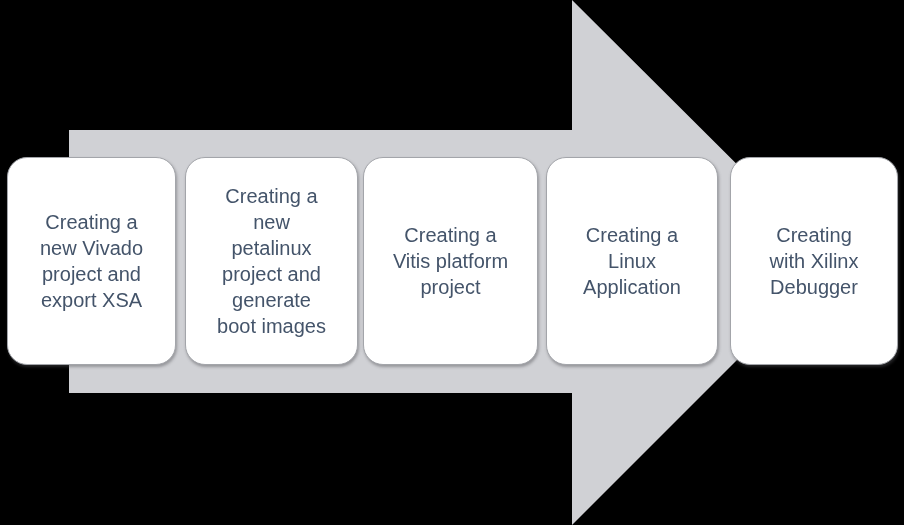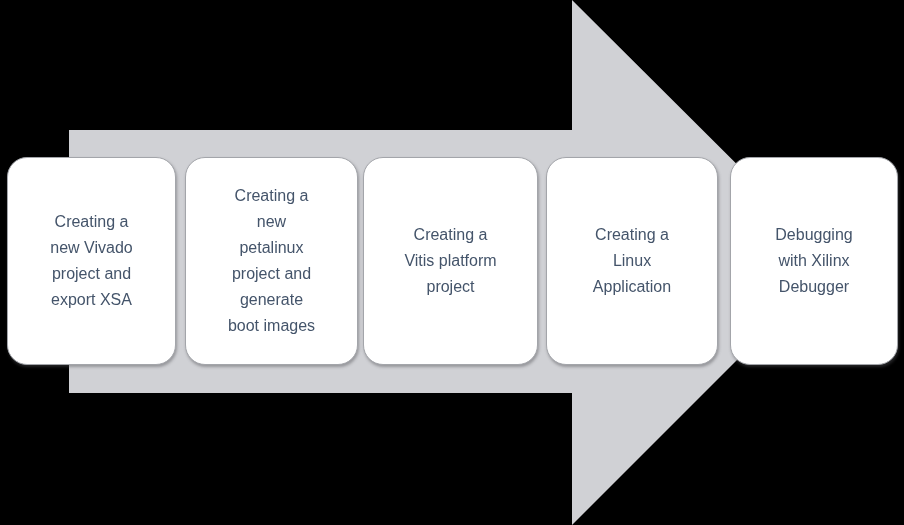--- a/index.html
+++ b/index.html
@@ -38,21 +38,21 @@
     box-sizing: border-box;
     background: #FFFFFF;
     border: 1.5px solid #A3A5AA;
     border-radius: 20px;
     box-shadow: 1px 2px 3px rgba(80, 80, 85, 0.45);
     display: flex;
     align-items: center;
     justify-content: center;
     text-align: center;
     color: #44546A;
-    font-size: 16px;
+    font-size: 20px;
     line-height: 26px;
     white-space: pre-line;
     padding: 4px;
   }
   .step-1 { left: 7px;   width: 169px; }
   .step-2 { left: 185px; width: 173px; }
   .step-3 { left: 363px; width: 175px; }
   .step-4 { left: 546px; width: 172px; }
   .step-5 { left: 730px; width: 168px; }
 </style>
@@ -85,18 +85,18 @@
 project</span>
   </div>
 
   <div class="step step-4">
     <span>Creating a
 Linux
 Application</span>
   </div>
 
   <div class="step step-5">
-    <span>Debugging
+    <span>Creating
 with Xilinx
 Debugger</span>
   </div>
 
 </div>
 
 </body></html>

